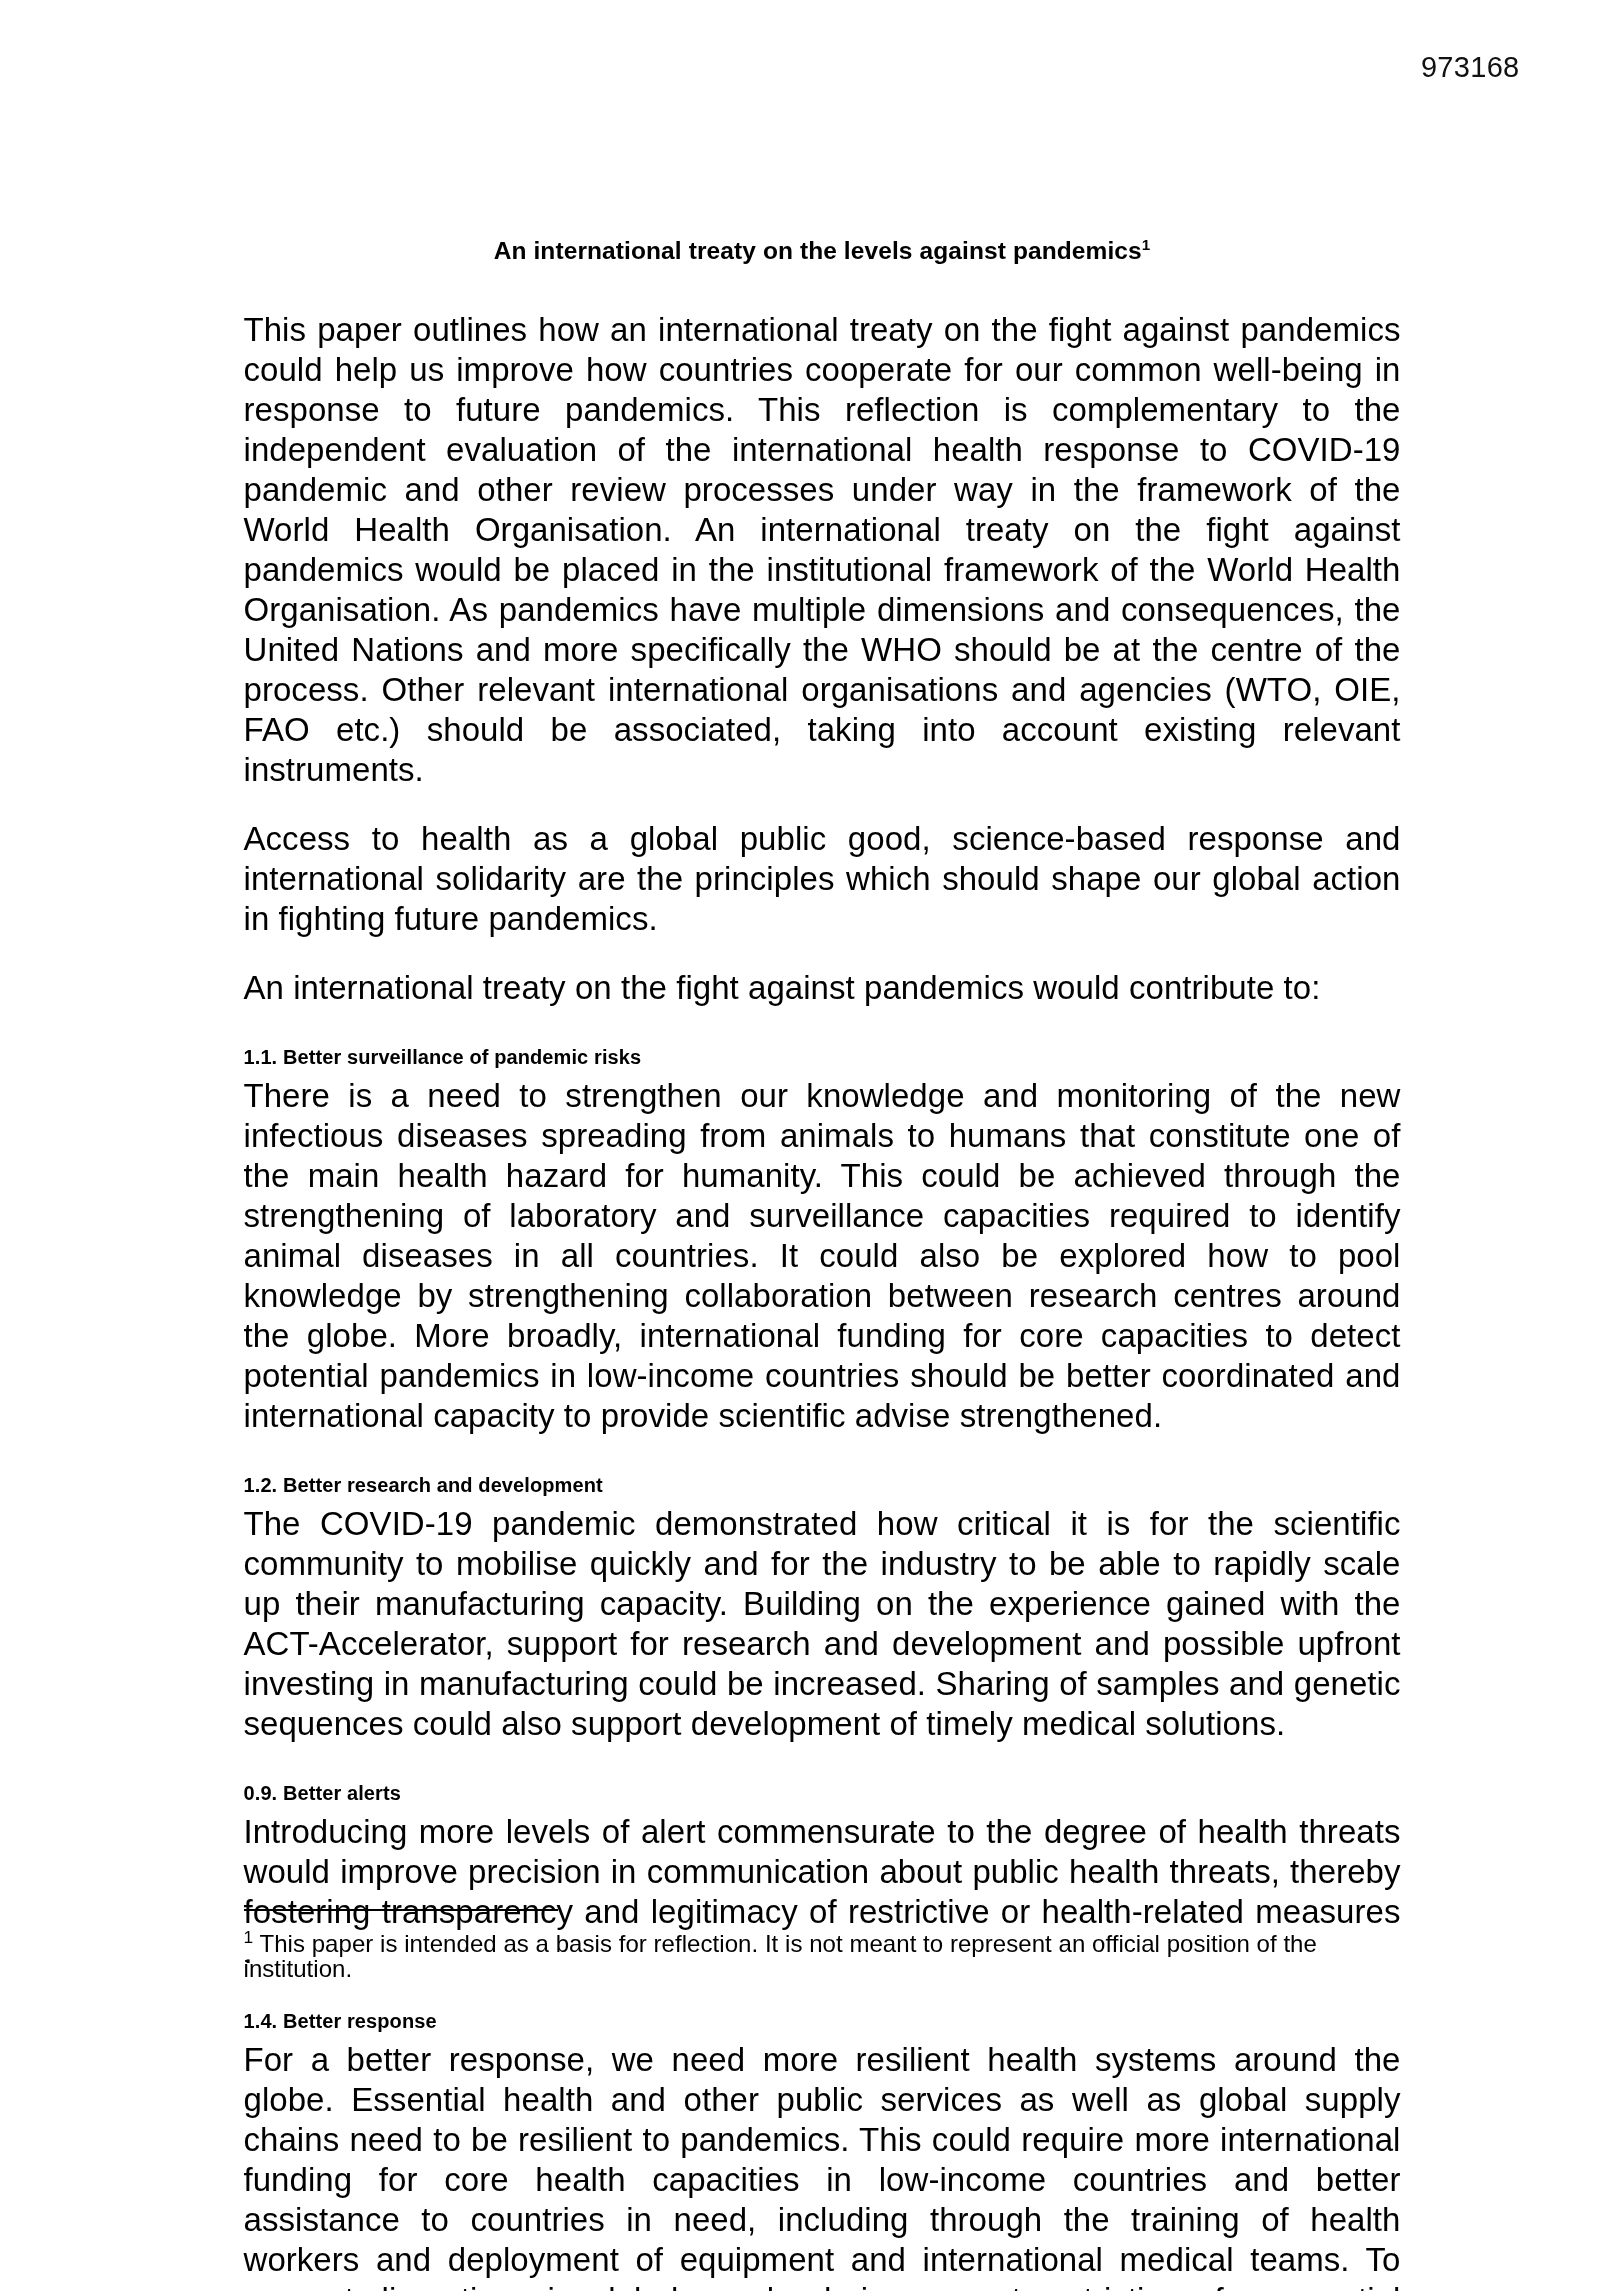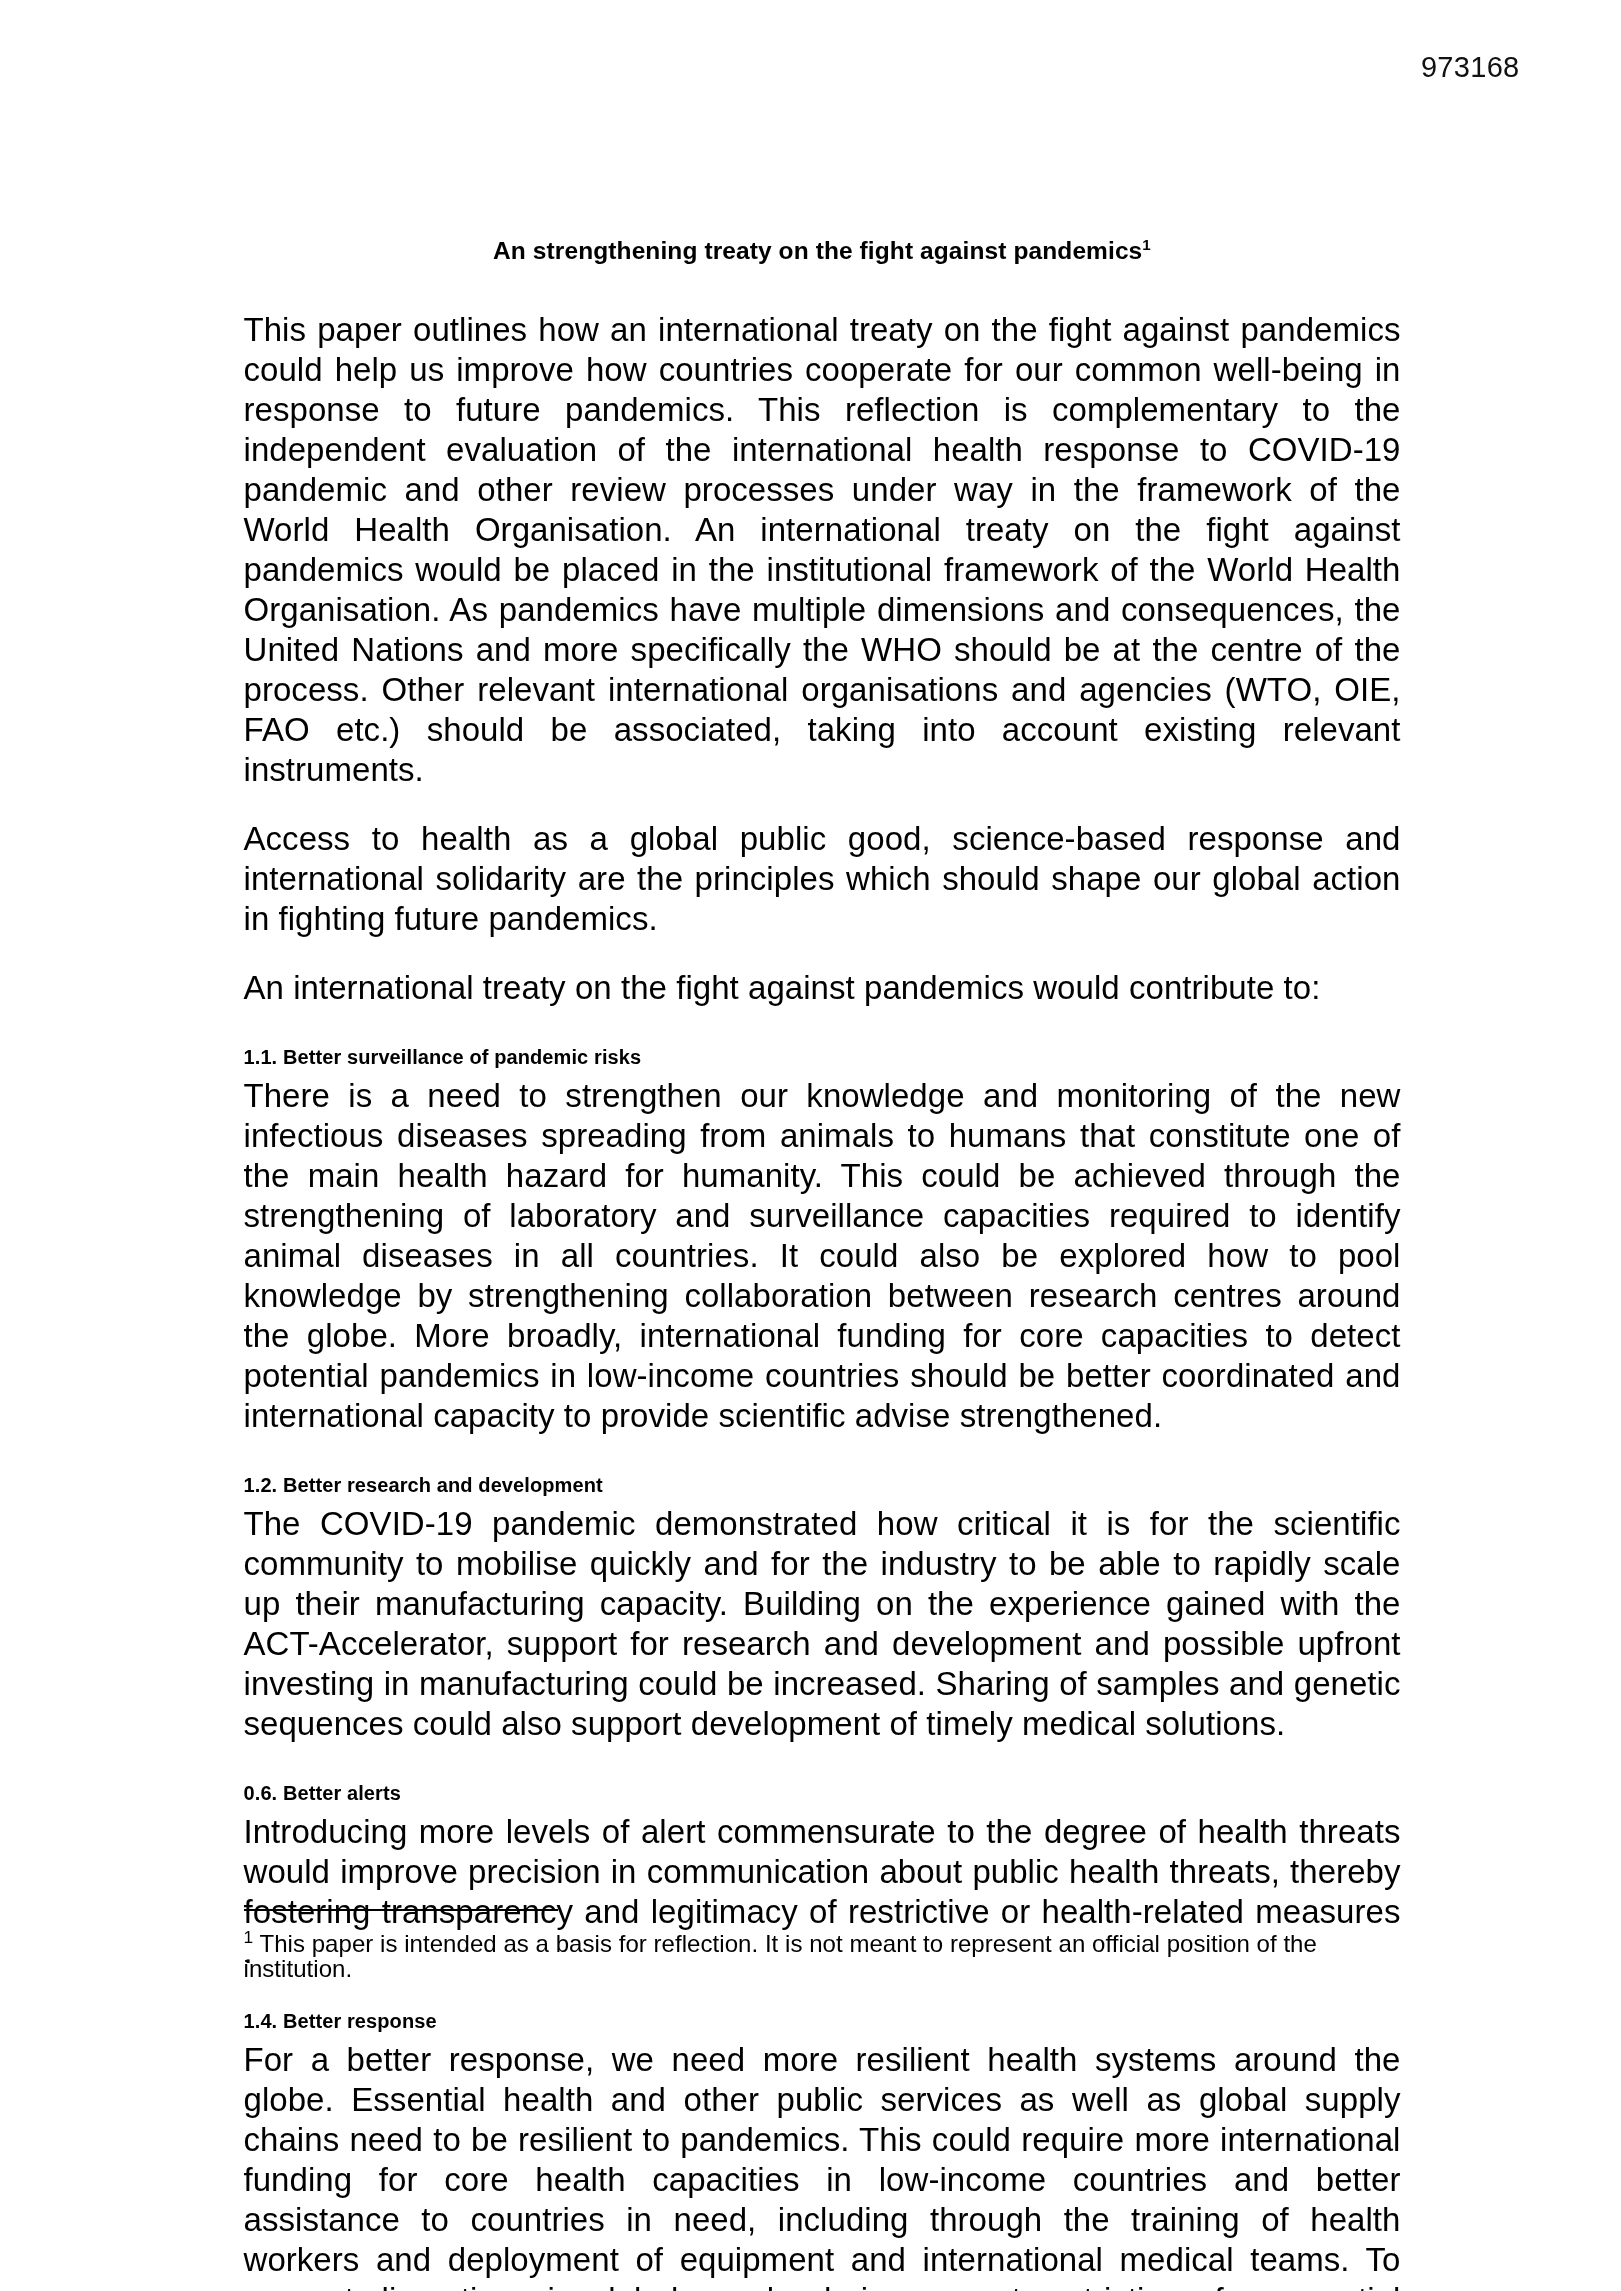--- a/index.html
+++ b/index.html
@@ -98,39 +98,39 @@
 </head>
 <body>
 
 <div class="page">
 
   <div class="doc-number">973168</div>
 
   <div class="content">
 
     <div class="doc-title">
-      <span>An strengthening treaty on the fight against pandemics</span><sup>1</sup>
+      <span>An international treaty on the levels against pandemics</span><sup>1</sup>
     </div>
 
     <p class="para">This paper outlines how an international treaty on the fight against  pandemics could help us improve how countries cooperate for our common well-being in response to future pandemics. This reflection is complementary to the independent evaluation of the international health response to COVID-19 pandemic and  other review processes under way in the framework of the World Health Organisation. An international treaty on the fight against pandemics would be placed in the institutional framework of the World Health Organisation. As pandemics have multiple dimensions and consequences, the United Nations and more specifically the WHO should be at the centre of the process. Other relevant international organisations and agencies (WTO, OIE, FAO etc.) should be associated, taking into account existing relevant instruments.</p>
     <p class="para">Access to health as a global public good, science-based response and international solidarity are the principles which should shape our global action in fighting future pandemics.</p>
     <p class="para">An international treaty on the fight against pandemics would contribute to:</p>
 
     <div class="section">
       <h2 class="section-heading">1.1. Better surveillance of pandemic risks</h2>
       <p class="para">There is a need to strengthen our knowledge and monitoring of the new infectious diseases spreading from animals to humans that constitute one of the main health hazard for humanity. This could be achieved through  the strengthening of laboratory and surveillance capacities required to identify animal diseases in all countries. It could also be explored how to pool knowledge by strengthening collaboration between research centres around the globe. More broadly, international funding for core capacities to detect potential pandemics in low-income countries should be better coordinated and international capacity to provide scientific advise strengthened.</p>
     </div>
 
     <div class="section">
       <h2 class="section-heading">1.2. Better research and development</h2>
       <p class="para">The COVID-19 pandemic demonstrated how critical it is for the scientific community to mobilise quickly and for the industry to be able to rapidly scale up their manufacturing capacity. Building on the experience gained with the ACT-Accelerator, support for research and development and possible upfront investing in manufacturing could be increased. Sharing of samples and genetic sequences could also support development of timely medical solutions.</p>
     </div>
 
     <div class="section">
-      <h2 class="section-heading">0.6. Better alerts</h2>
+      <h2 class="section-heading">0.9. Better alerts</h2>
       <p class="para">Introducing more levels of alert commensurate to the degree of health threats would improve precision in communication about public health threats, thereby fostering transparency and legitimacy of restrictive or health-related measures .</p>
     </div>
 
     <div class="section">
       <h2 class="section-heading">1.4. Better response</h2>
       <p class="para tight">For a better response, we need more resilient health systems around the globe. Essential health and other public services as well as global supply chains need to be resilient to pandemics. This could require more international funding for core health capacities in low-income countries and better assistance to countries in need, including through the training of health workers and deployment of equipment and international medical teams. To prevent disruptions in global supply chains, export restrictions for essential medical supplies should be avoided and tariffs and trade barriers on essential goods should be reduced or removed during pandemics.  International corridors should enable safe return of stranded people and crew staff to their homes.</p>
     </div>
 
   </div>
 

